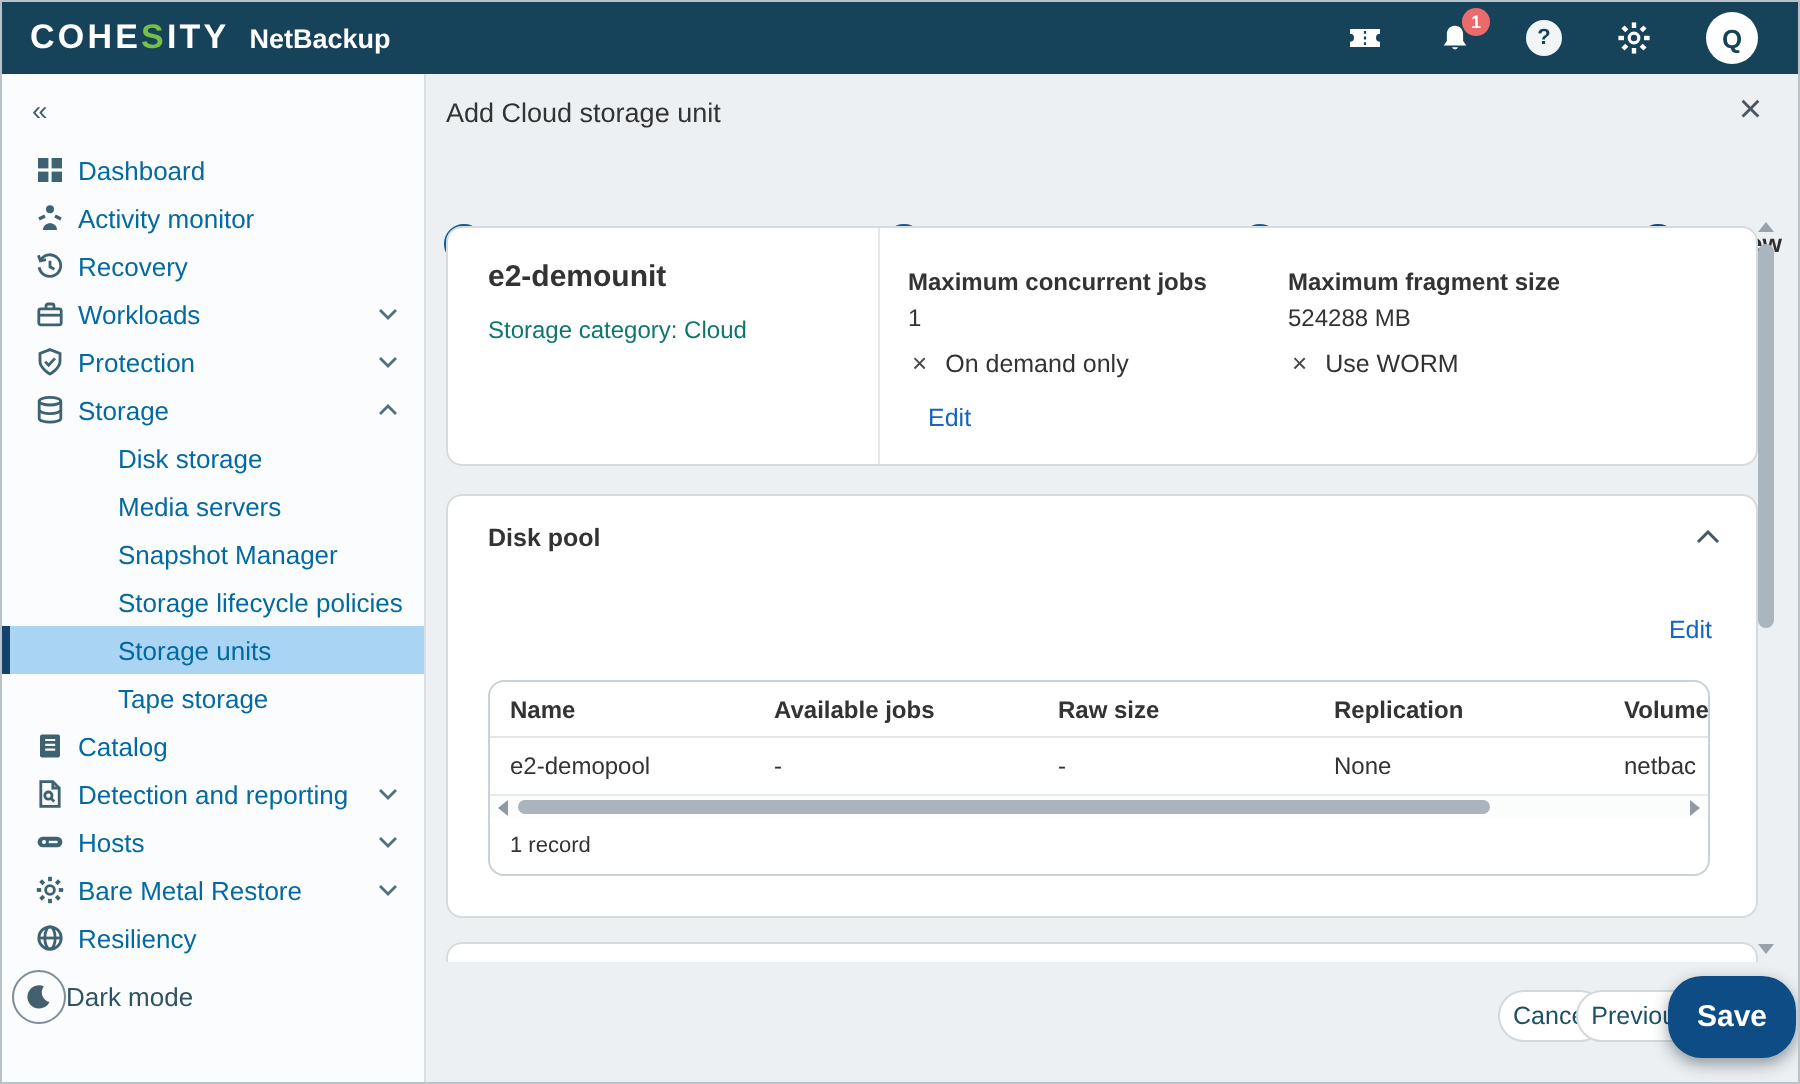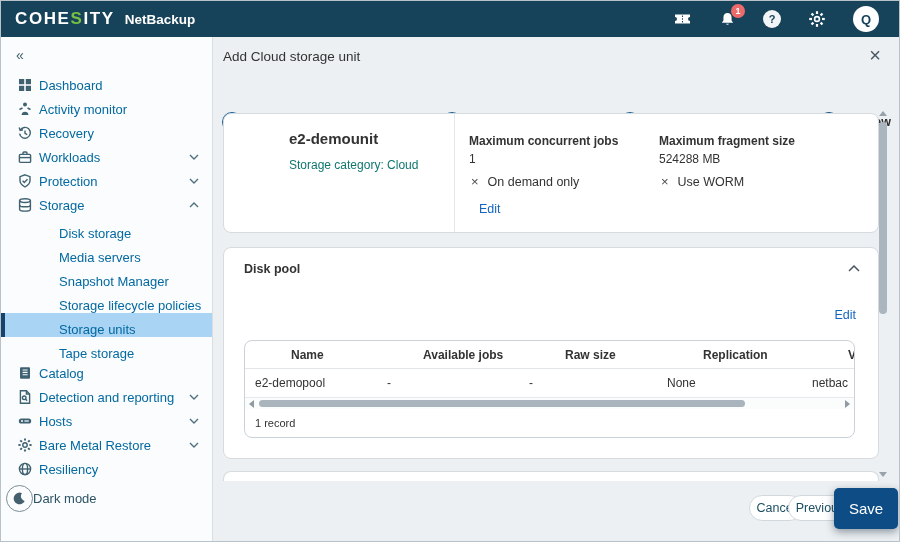--- a/index.html
+++ b/index.html
@@ -16,21 +16,21 @@
   .tb-icon { position:relative; display:flex; align-items:center; justify-content:center; cursor:pointer; }
   .badge { position:absolute; top:-7px; right:-9px; min-width:14px; height:14px; border-radius:8px; background:#ed6a6b; color:#fff; font-size:9px; font-weight:700; display:flex; align-items:center; justify-content:center; padding:0 3px; }
   .help-circle { width:18px; height:18px; border-radius:50%; background:#f2f5f6; color:#17435a; font-size:11px; font-weight:700; display:flex; align-items:center; justify-content:center; }
   .avatar { width:26px; height:26px; border-radius:50%; background:#ffffff; color:#17435a; font-size:13px; font-weight:700; display:flex; align-items:center; justify-content:center; }
 
   
   .sidebar { position:absolute; top:36px; left:0; width:212px; bottom:0; background:#fbfcfd; border-right:1px solid #d9dee2; z-index:10; }
   .collapse-row { height:36px; display:flex; align-items:center; padding-left:15px; color:#44606e; font-size:14px; cursor:pointer; }
   .nav-item { height:24px; display:flex; align-items:center; padding-left:16px; font-size:13px; color:#0369a1; position:relative; cursor:pointer; white-space:nowrap; }
   .nav-item .icn { width:22px; display:flex; align-items:center; flex:none; }
-  .nav-sub { padding-left:58px;align-items:flex-end; }
+  .nav-sub { padding-left:58px; }
   .nav-item .chev { position:absolute; right:13px; display:flex; }
   .nav-selected { background:#a9d4f4; }
   .nav-selected::before { content:""; position:absolute; left:0; top:0; bottom:0; width:4px; background:#16436b; }
   .darkmode-row { margin-top:4px; display:flex; align-items:center; padding-left:5px; cursor:pointer; }
   .moon-circle { width:27px; height:27px; border-radius:50%; border:1px solid #7c8d96; display:flex; align-items:center; justify-content:center; }
   .darkmode-label { font-size:13px; color:#2d5364; margin-left:0; }
   svg.side { stroke:#3f6272; fill:none; stroke-width:1.4; }
   svg.side .fl { fill:#3f6272; stroke:none; }
   svg.chevline { stroke:#51707e; fill:none; stroke-width:1.4; }
 
@@ -44,21 +44,21 @@
   .step { display:flex; align-items:center; gap:9px; flex:none; cursor:pointer; }
   .step-circle { width:20px; height:20px; border-radius:50%; border:2px solid #135c92; display:flex; align-items:center; justify-content:center; background:transparent; flex:none; }
   .step-label { font-size:12.5px; color:#2e2e2e; font-weight:600; }
   .step-line { flex:1; height:2px; background:#d9dee2; margin:0 16px; }
   .step-active .step-circle { background:#0e4b82; border-color:#0e4b82; color:#fff; font-size:11px; font-weight:700; }
   .step-active .step-label { font-weight:700; }
 
   
   .card { background:#fff; border:1px solid #d6dbe0; border-radius:8px; }
   .card1 { position:absolute; left:10px; top:76px; width:656px; height:120px; display:flex; }
-  .card1-left { width:186px; padding:16px 0 0 20px; border-right:1px solid #e3e7ea; flex:none;margin-left:45px; }
+  .card1-left { width:216px; padding:16px 0 0 20px; border-right:1px solid #e3e7ea; flex:none; }
   .su-name { font-size:15px; font-weight:700; color:#333; }
   .su-category { font-size:12px; color:#0f766e; margin-top:11px; }
   .card1-right { position:relative; flex:1; }
   .f-label { font-size:12px; font-weight:700; color:#333; }
   .f-value { font-size:12px; color:#333; margin-top:4px; }
   .fld { position:absolute; top:20px; }
   .fld1 { left:14px; } .fld2 { left:204px; }
   .flag { position:absolute; top:60px; font-size:12.5px; color:#333; display:flex; align-items:center; gap:9px; }
   .flag1 { left:16px; } .flag2 { left:206px; }
   .flag .mark { font-size:13px; color:#4a4a4a; }
@@ -68,21 +68,21 @@
   
   .card2 { position:absolute; left:10px; top:210px; width:656px; height:212px; }
   .dp-title { position:absolute; left:20px; top:14px; font-size:12.5px; font-weight:700; color:#333; }
   .dp-chevron { position:absolute; right:18px; top:17px; cursor:pointer; display:flex; }
   .card2 .edit-link { position:absolute; right:22px; top:60px; }
   .dp-table { position:absolute; left:20px; top:92px; width:611px; height:98px; border:1px solid #c9d2d8; border-radius:8px; overflow:hidden; background:#fff; }
   .t-row { position:relative; width:100%; }
   .t-head { height:28px; border-bottom:1px solid #e2e6e9; }
   .t-data { height:28px; }
   .t-cell { position:absolute; top:50%; transform:translateY(-50%); font-size:12px; color:#333; white-space:nowrap; }
-  .t-head .t-cell { font-weight:700;margin-left:36px; }
+  .t-head .t-cell { font-weight:700; }
   .c0 { left:10px; } .c1 { left:142px; } .c2 { left:284px; } .c3 { left:422px; } .c4 { left:567px; }
   .hscroll { position:relative; height:12px; border-top:1px solid #e6eaec; background:#fbfcfc; cursor:pointer; }
   .h-thumb { position:absolute; left:14px; top:2px; width:486px; height:7px; background:#a9b4bd; border-radius:4px; cursor:pointer; }
   .tri { width:0; height:0; position:absolute; top:2px; }
   .tri-left { left:4px; border-top:4px solid transparent; border-bottom:4px solid transparent; border-right:5px solid #8f9aa3; }
   .tri-right { right:4px; border-top:4px solid transparent; border-bottom:4px solid transparent; border-left:5px solid #8f9aa3; }
   .t-foot { height:28px; display:flex; align-items:center; padding-left:10px; font-size:11px; color:#333; }
 
   
   .card3 { position:absolute; left:10px; top:434px; width:656px; height:16px; border-radius:8px 8px 0 0; border:1px solid #d6dbe0; border-bottom:none; background:#fff; }
@@ -93,21 +93,21 @@
   .v-up { top:2px; border-left:4px solid transparent; border-right:4px solid transparent; border-bottom:5px solid #98a2ab; }
   .v-down { bottom:2px; border-left:4px solid transparent; border-right:4px solid transparent; border-top:5px solid #98a2ab; }
   .v-thumb { position:absolute; left:0; top:13px; width:8px; height:192px; background:#abb5bd; border-radius:4px; cursor:pointer; }
 
   
   .footer { position:absolute; left:0; right:0; top:444px; bottom:0; background:#edf0f2; z-index:5; }
   .btn { position:absolute; border-radius:14px; font-size:12.5px; display:flex; align-items:center; justify-content:center; cursor:pointer; }
   .btn-outline { background:#fff; border:1px solid #d2d9de; color:#1d4f63; height:26px; }
   .btn-cancel { left:536px; top:14px; width:54px; }
   .btn-previous { left:575px; top:14px; width:64px; }
-  .btn-save { left:621px; top:7px; width:64px; height:41px; border-radius:5px; background:#0d4c85; color:#fff; font-size:15px; font-weight:400; box-shadow:0 3px 8px rgba(20,40,60,0.45); z-index:6; }
+  .btn-save { left:621px; top:7px; width:64px; height:41px; border-radius:17px; background:#0d4c85; color:#fff; font-size:15px; font-weight:700; box-shadow:0 3px 8px rgba(20,40,60,0.45); z-index:6; }
 </style>
 </head>
 <body>
 
 <div class="screen">
 
   <div class="topbar">
     <div class="brand"><span>COHE</span><span class="accent">S</span><span>ITY</span></div>
     <div class="product">NetBackup</div>
     <div class="topbar-right">

